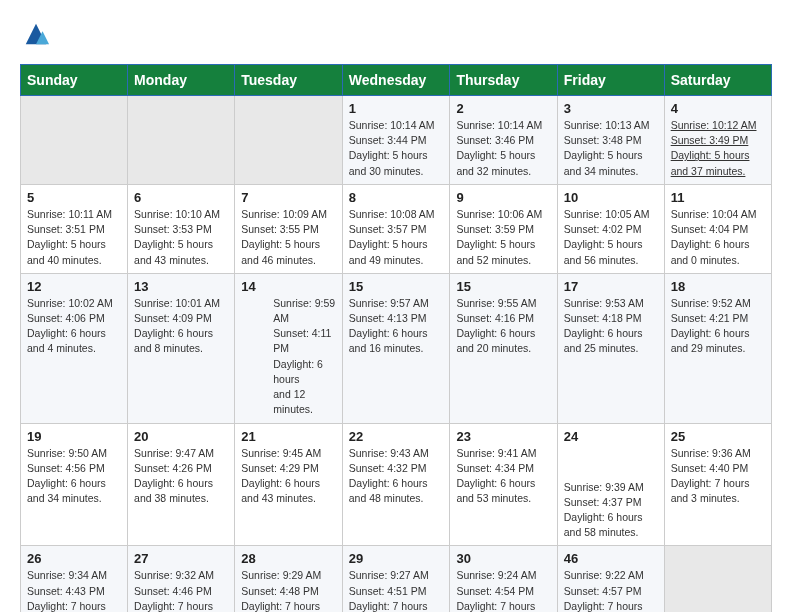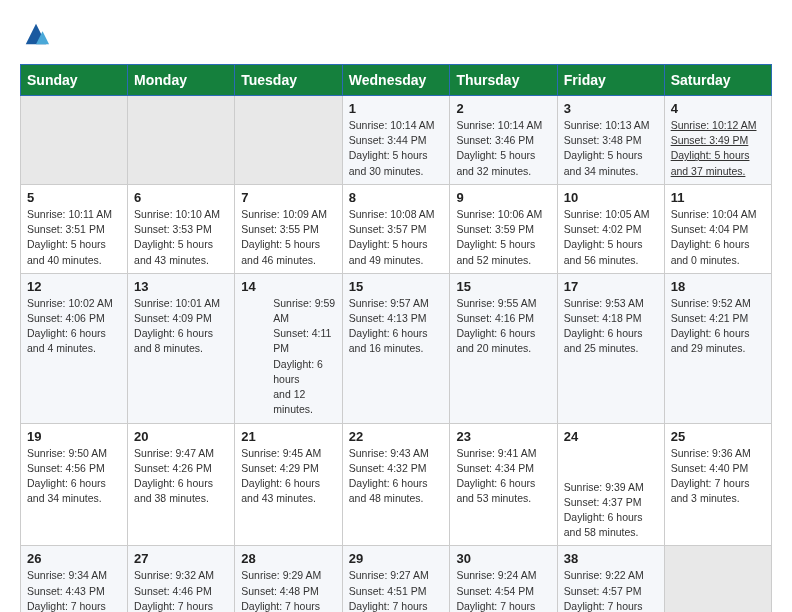--- a/index.html
+++ b/index.html
@@ -340,21 +340,21 @@
 and 24 minutes.</div>
         </td>
         <td>
           <span class="day-num">30</span>
           <div class="cell-text" style="white-space: pre-line;">Sunrise: 9:24 AM
 Sunset: 4:54 PM
 Daylight: 7 hours
 and 29 minutes.</div>
         </td>
         <td>
-          <span class="day-num">38</span>
+          <span class="day-num">46</span>
           <div class="cell-text" style="white-space: pre-line;">Sunrise: 9:22 AM
 Sunset: 4:57 PM
 Daylight: 7 hours
 and 34 minutes.</div>
         </td>
         <td class="empty-cell"></td>
       </tr>
     </tbody>
 </table>
 

